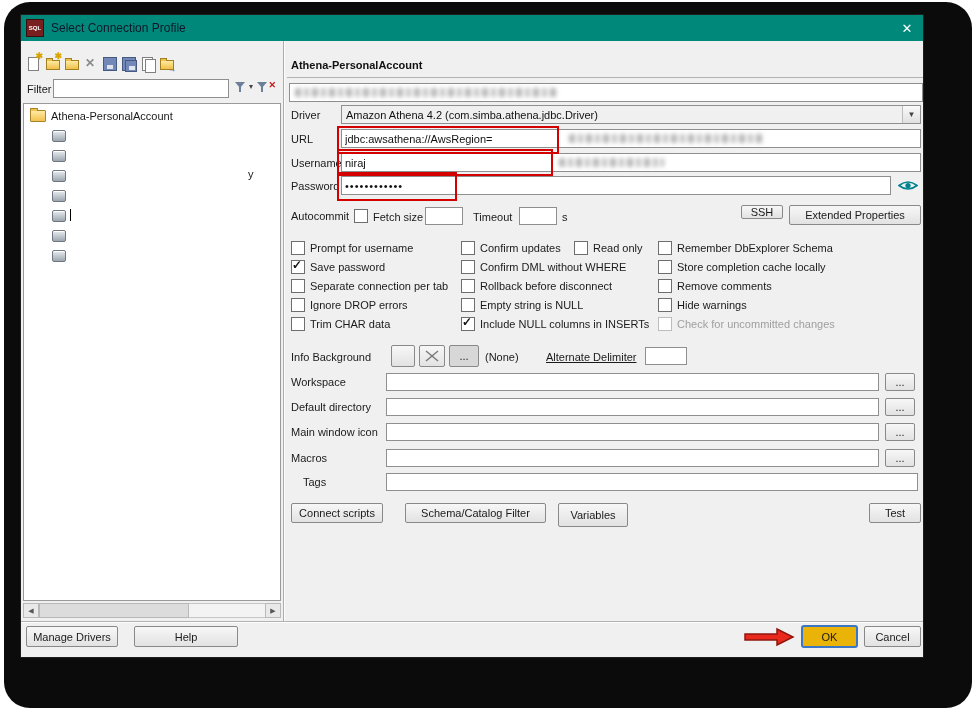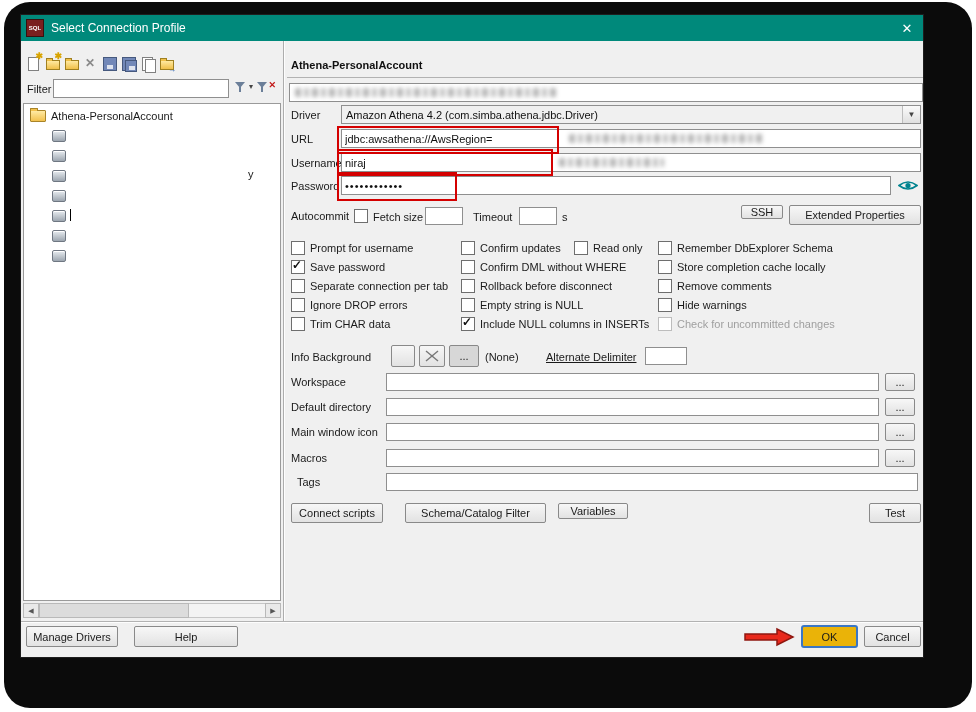--- a/index.html
+++ b/index.html
@@ -1,21 +1,21 @@
 <!DOCTYPE html>
 <html><head>
 <meta charset="utf-8">
 <style>
   html,body { margin:0; padding:0; }
   body { width:976px; height:712px; background:#ffffff; font-family:"Liberation Sans",sans-serif; position:relative; overflow:hidden; }
   .frame { position:absolute; left:4px; top:2px; width:968px; height:706px; background:#0b0b0b; border-radius:26px; }
   .win { position:absolute; left:16px; top:12px; width:902px; height:642px; background:#f0f0f0; border:1px solid #1e1e1e; box-sizing:content-box; }
   .titlebar { position:absolute; left:0; top:0; width:902px; height:26px; background:#00897b; display:flex; align-items:center; }
   .appic { width:16px; height:16px; margin:0 7px 0 5px; background:#7a1f1f; border:1px solid #38100e; color:#fff; font-size:6px; font-weight:bold; display:flex; align-items:center; justify-content:center; }
-  .wtitle { color:#ffffff; font-size:12px; }
+  .wtitle { color:#0f172a; font-size:12px; }
   .closebtn { position:absolute; right:5px; top:3px; width:22px; height:20px; color:#ffffff; font-size:13px; display:flex; align-items:center; justify-content:center; cursor:pointer; }
   .lbl { position:absolute; font-size:11px; color:#1a1a1a; white-space:nowrap; }
   .tf { position:absolute; border:1px solid #8f8f8f; background:#fff; font:11px "Liberation Sans",sans-serif; color:#111; padding:0 3px; box-sizing:border-box; outline:none; }
   .btn { position:absolute; border:1px solid #898989; background:linear-gradient(#f7f7f7,#e2e2e2); font:11px "Liberation Sans",sans-serif; color:#1a1a1a; display:flex; align-items:center; justify-content:center; box-sizing:border-box; border-radius:2px; white-space:nowrap; cursor:pointer; }
   .btn.pressed { background:#d7d7d7; }
   .okbtn { border:2px solid #3a76c4; background:#eab308; border-radius:3px; }
   .combo { position:absolute; border:1px solid #8f8f8f; background:#f0f0f0; display:flex; align-items:center; box-sizing:border-box; font-size:11px; color:#111; padding-left:4px; white-space:nowrap; overflow:hidden; }
   .combo .arrowbox { margin-left:auto; width:17px; height:100%; border-left:1px solid #bdbdbd; display:flex; align-items:center; justify-content:center; color:#444; font-size:8px; background:linear-gradient(#fafafa,#e0e0e0); flex:none; }
   .cb { display:flex; align-items:center; gap:5px; height:13px; font-size:11px; color:#1a1a1a; white-space:nowrap; cursor:default; }
   .box { width:12px; height:12px; border:1px solid #6e6e6e; background:#fff; position:relative; flex:none; }
@@ -291,26 +291,26 @@
     <div class="btn" style="left:864px; top:383px; width:30px; height:18px">...</div>
 
     <span class="lbl" style="left:270px; top:411px">Main window icon</span>
     <input class="tf" style="left: 365px; top: 408px; width: 493px; height: 18px;" value="">
     <div class="btn" style="left:864px; top:408px; width:30px; height:18px">...</div>
 
     <span class="lbl" style="left:270px; top:437px">Macros</span>
     <input class="tf" style="left: 365px; top: 434px; width: 493px; height: 18px;" value="">
     <div class="btn" style="left:864px; top:434px; width:30px; height:18px">...</div>
 
-    <span class="lbl" style="left:276px; top:461px">Tags</span>
+    <span class="lbl" style="left:282px; top:461px">Tags</span>
     <input class="tf" style="left: 365px; top: 458px; width: 532px; height: 18px;" value="">
 
     <div class="btn" style="left:270px; top:488px; width:92px; height:20px">Connect scripts</div>
     <div class="btn" style="left:384px; top:488px; width:141px; height:20px">Schema/Catalog Filter</div>
-    <div class="btn" style="left:537px; top:488px; width:70px; height:16px">Variables</div>
+    <div class="btn" style="left:537px; top:488px; width:70px; height:24px">Variables</div>
     <div class="btn" style="left:848px; top:488px; width:52px; height:20px">Test</div>
 
     <div class="hsep" style="top:606px"></div>
     <div class="hsep2" style="top:607px"></div>
     <div class="btn" style="left:5px; top:611px; width:92px; height:21px">Manage Drivers</div>
     <div class="btn" style="left:113px; top:611px; width:104px; height:21px">Help</div>
     <span style="position:absolute; left:722px; top:612px">
       <svg width="52" height="20" viewBox="0 0 52 20">
           <polygon points="2,7 34,7 34,2 50,10 34,18 34,13 2,13" fill="#e8291c" stroke="#8f1710" stroke-width="1.5"></polygon>
         </svg>

